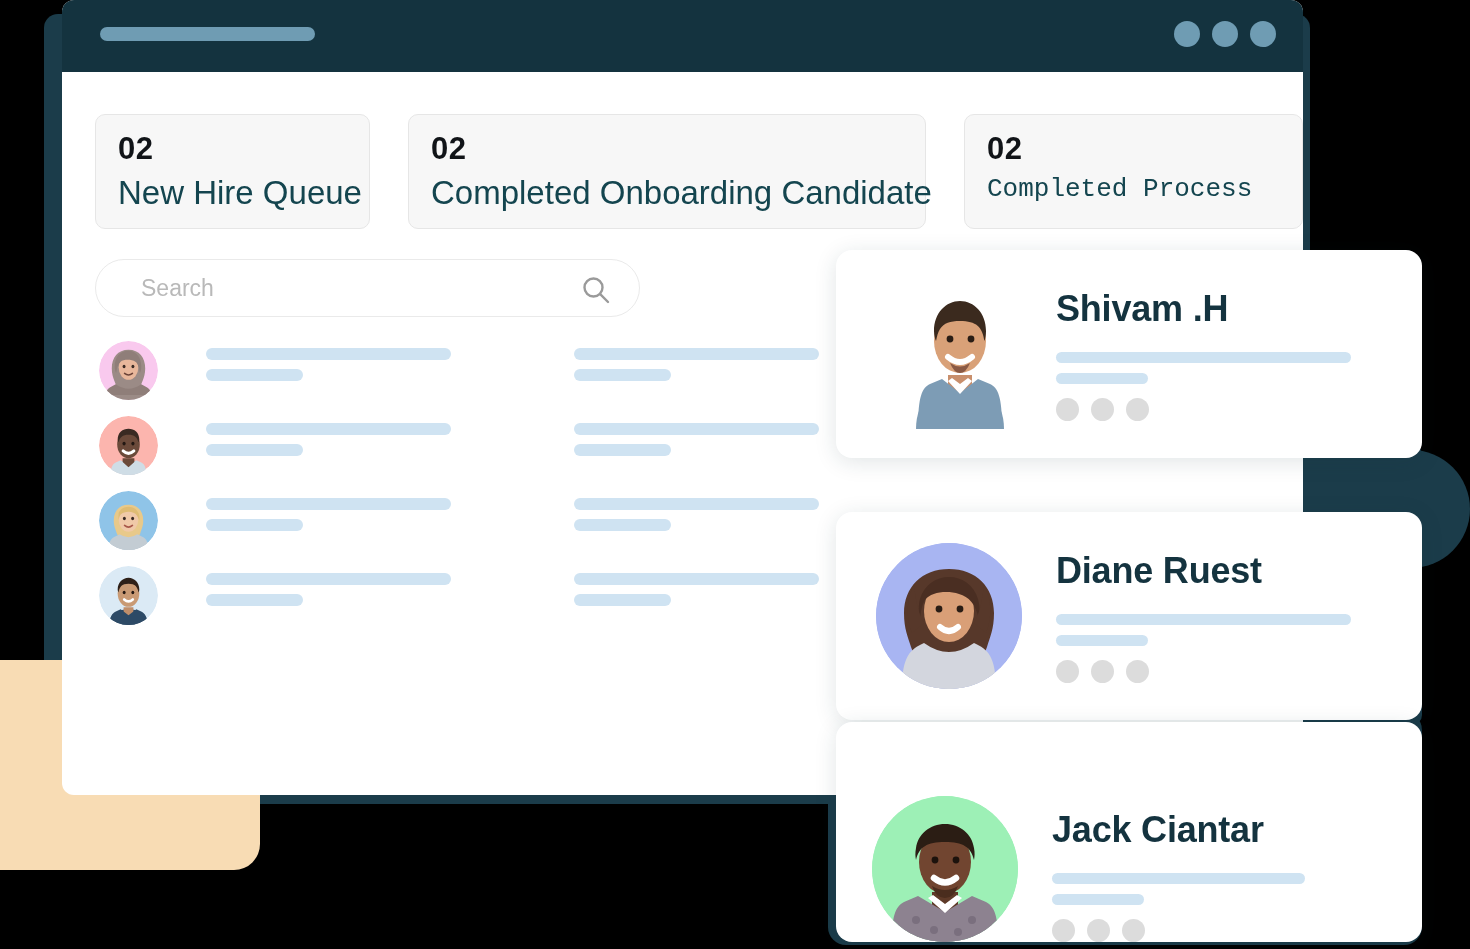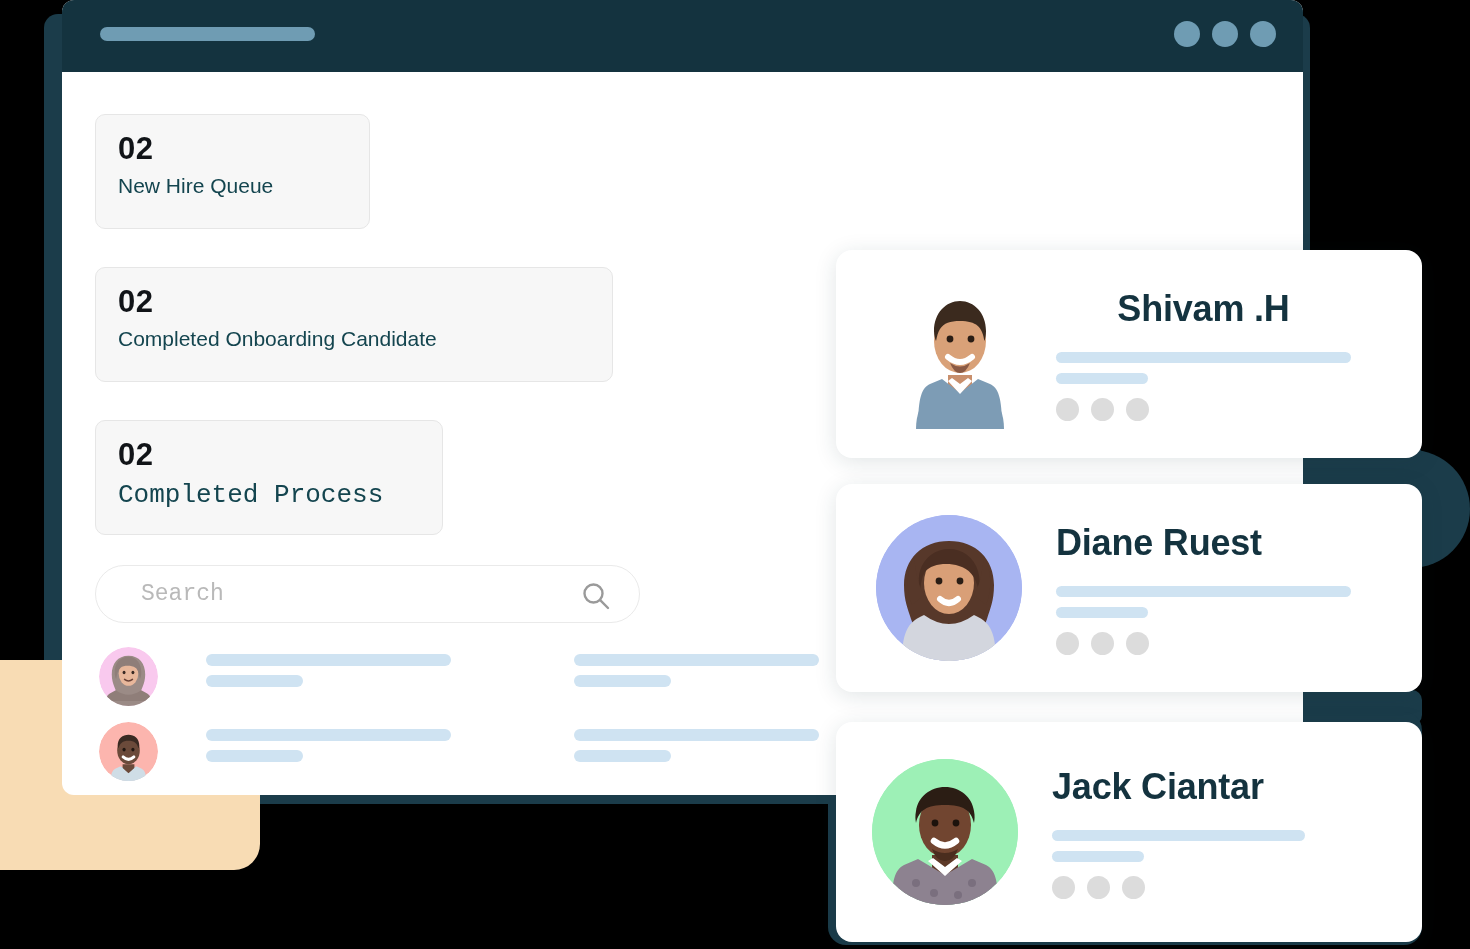--- a/index.html
+++ b/index.html
@@ -35,47 +35,47 @@
     height:72px;background:#14333f;position:relative;
   }
   .tb-pill{
     position:absolute;left:38px;top:27px;width:215px;height:14px;
     background:#6f9cb3;border-radius:7px;
   }
   .tb-dots{position:absolute;right:27px;top:21px;display:flex;gap:12px;}
   .tb-dot{width:26px;height:26px;border-radius:50%;background:#6f9cb3;}
 
   
-  .stats{display:flex;gap:38px;padding:42px 0 0 33px;flex-direction:column;}
+  .stats{display:flex;gap:38px;padding:42px 0 0 33px;}
   .stat{
     background:#f7f7f7;border:1px solid #e6e6e6;border-radius:10px;
     padding:18px 22px 20px 22px;box-sizing:border-box;height:115px;
   }
   .stat.s1{width:275px;}
   .stat.s2{width:518px;}
   .stat.s3{width:348px;}
   .stat-num{
     font-size:31px;font-weight:bold;color:#111418;line-height:1.05;
     letter-spacing:0.5px;
   }
   .stat-label{
-    font-size:21px;color:#14454f;margin-top:8px;white-space:nowrap;
+    font-size:33px;color:#14454f;margin-top:8px;white-space:nowrap;
   }
   .stat.s3 .stat-label{font-size:26px;font-family:Liberation Mono, monospace;}
 
   
   .search-wrap{
     margin:30px 0 0 33px;width:545px;height:58px;
     border:1px solid #eaeaea;border-radius:29px;background:#fff;
     display:flex;align-items:center;box-sizing:border-box;position:relative;
   }
   .search-input{
     border:0;outline:0;background:transparent;flex:1;
     font-size:23px;color:#777;padding:0 0 0 45px;
-    font-family:Liberation Mono, monospace;
+    font-family:Liberation Sans, sans-serif;
   }
   .search-input::placeholder{color:#b9b9b9;}
   .search-icon{position:absolute;right:28px;top:15px;}
 
   
   .list{margin:22px 0 0 0;}
   .row{display:flex;align-items:flex-start;height:75px;padding-left:37px;}
   .avatar{
     width:59px;height:59px;border-radius:50%;flex:none;
     position:relative;overflow:hidden;margin-top:2px;
@@ -86,23 +86,23 @@
   .bar{background:#cfe3f2;border-radius:6px;height:12px;}
   .bar.lg{width:245px;}
   .bar.sm{width:97px;}
 
   
   .pcard{
     position:absolute;background:#fff;border-radius:16px;
     box-shadow:0 4px 22px rgba(20,51,63,.13);
     display:flex;align-items:center;box-sizing:border-box;
   }
-  .pc1{left:836px;top:250px;width:586px;height:208px;padding:0 4px 0 62px;text-align:center;}
-  .pc2{left:836px;top:484px;width:586px;height:208px;padding:0 0 0 40px;}
-  .pc3{left:836px;top:722px;width:586px;height:220px;padding:0 11px 0 36px;}
+  .pc1{left:836px;top:250px;width:586px;height:208px;padding:0 4px 0 62px;}
+  .pc2{left:836px;top:512px;width:586px;height:208px;padding:0 0 0 40px;}
+  .pc3{left:836px;top:722px;width:586px;height:220px;padding:0 11px 0 36px;align-items:flex-end;}
 
   .pc-photo{flex:none;position:relative;overflow:hidden;}
   .pc1 .pc-photo{width:124px;height:150px;border-radius:0;}
   .pc2 .pc-photo{width:146px;height:146px;border-radius:50%;background:#a8b5f2;}
   .pc3 .pc-photo{width:146px;height:146px;border-radius:50%;background:#9df0b6;}
 
   .pc-body{padding-left:34px;}
   .pc1 .pc-body{padding-left:34px;}
   .pc-name{
     font-size:36px;color:#14333f;font-weight:bold;letter-spacing:-0.2px;

